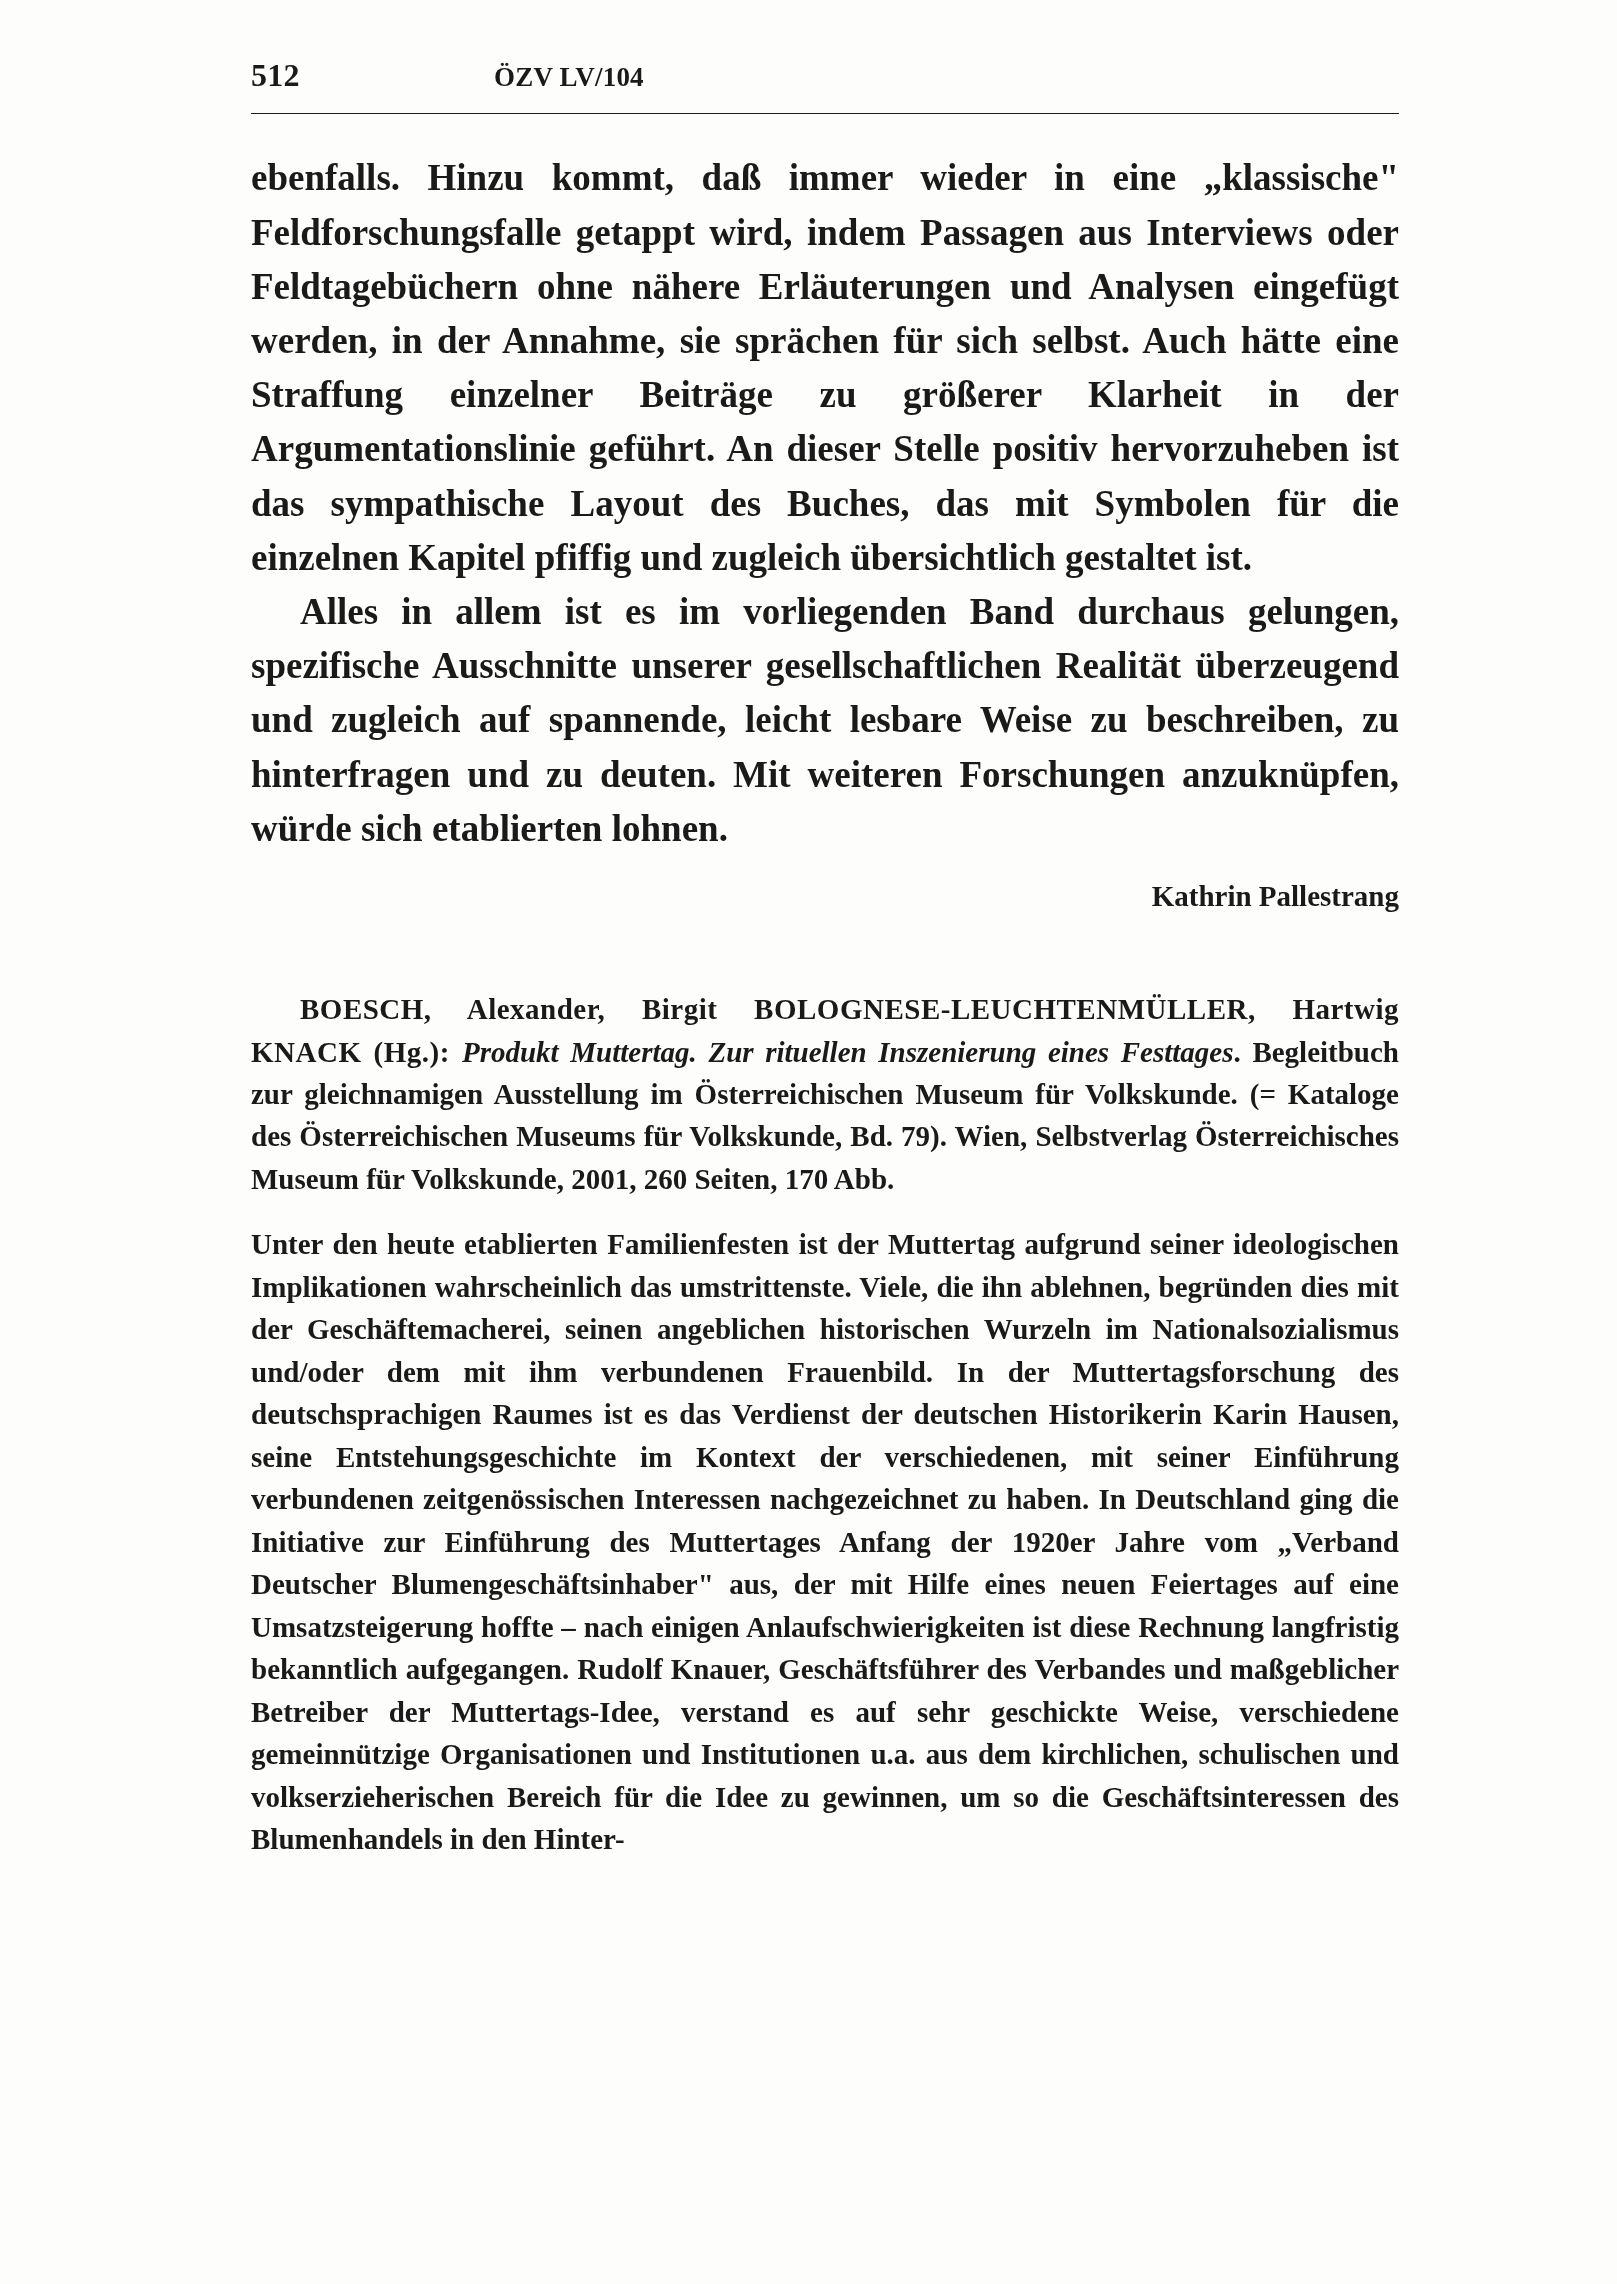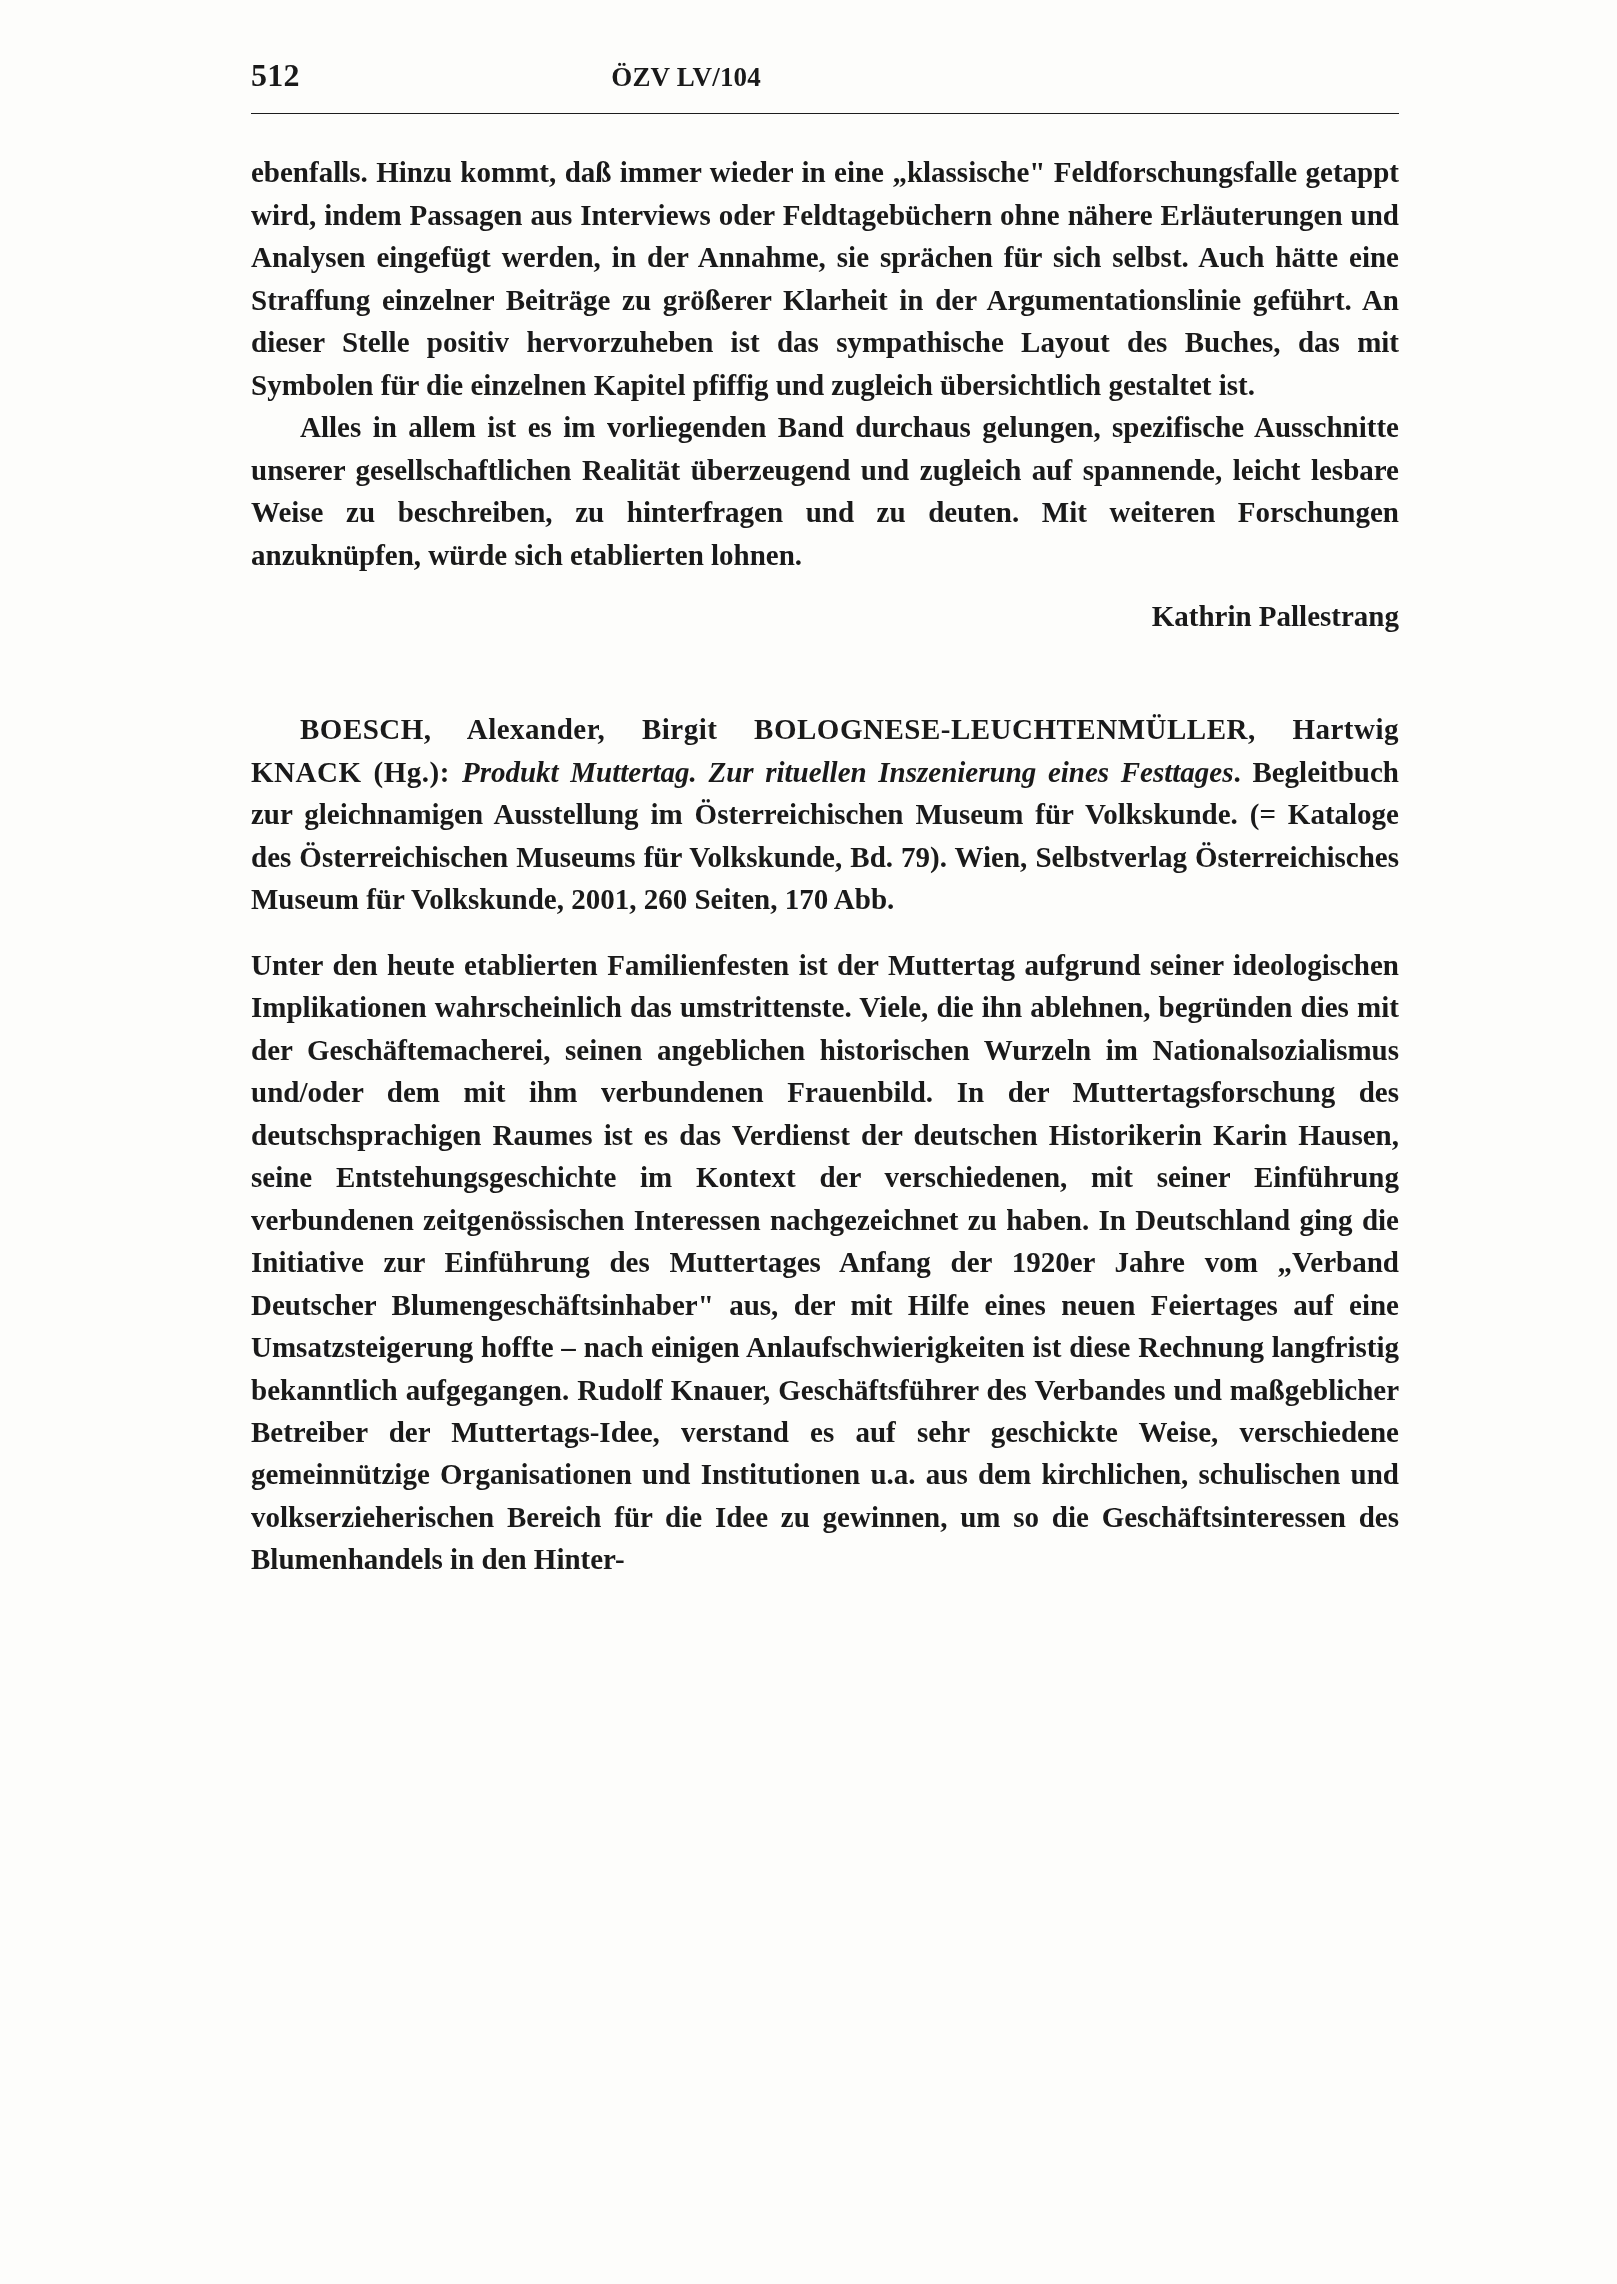--- a/index.html
+++ b/index.html
@@ -41,31 +41,30 @@
     width: 243px;
     text-align: left;
   }
   .rh-center {
     flex: 1;
     text-align: center;
     font-size: 24px;
   }
   .rh-right {
     width: 267px;
-    text-align: right;
     font-size: 27px;
   }
   .rule {
     margin-top: 19.4px;
     border-top: 1.6px solid #1d1d1d;
     width: 1148px;
   }
   .body-text {
     margin-top: 37px;
-    font-size: 29px;
+    font-size: 37px;
     line-height: 1.465;
     text-align: justify;
     hyphens: manual;
   }
   p.para {
     margin: 0;
     text-indent: 0;
   }
   p.para.indent {
     text-indent: 49px;

